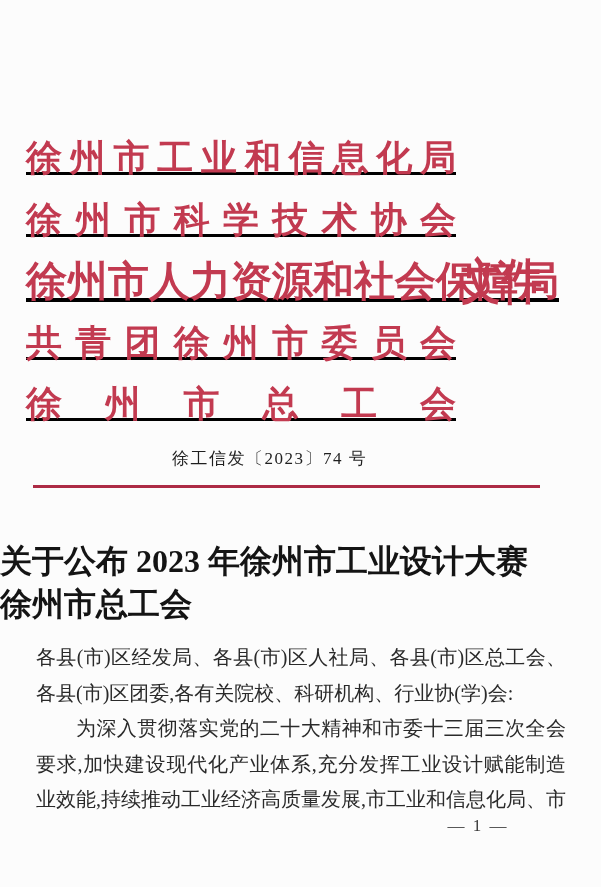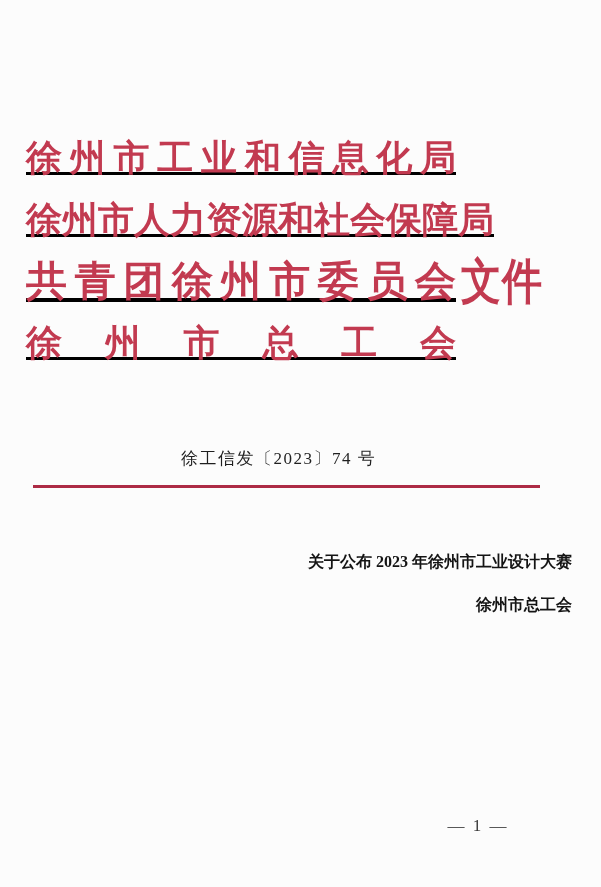--- a/index.html
+++ b/index.html
@@ -32,34 +32,34 @@
   .issuer-line:nth-child(3){font-size:41px;}
   .doc-marker{
     position:absolute;left:461px;top:248px;
     font-size:40px;font-weight:bold;
     color:var(--header-red);
     letter-spacing:1px;white-space:nowrap;
     transform:scaleY(1.22);transform-origin:top left;
   }
   
   .doc-number{
-    position:absolute;left:25px;top:447px;width:507px;
+    position:absolute;left:16px;top:447px;width:507px;
     text-align:center;
     font-size:17px;color:#1f1f1f;letter-spacing:1.5px;
   }
   
   .red-rule{
     position:absolute;left:33px;top:485px;width:507px;height:2.5px;
     background:var(--rule-red);
   }
   
   .title{
     position:absolute;left:0;top:540px;width:572px;
-    text-align:right;color:var(--title-ink);
-    font-size:16px;font-weight:bold;line-height:43px;
+    text-align:left;color:var(--title-ink);
+    font-size:32px;font-weight:bold;line-height:43px;
   }
   
   .body-text{
     position:absolute;left:36px;top:640px;width:530px;
     font-size:20px;line-height:35.6px;color:var(--body-ink);
   }
   .body-line{
     text-align:justify;text-align-last:justify;
     white-space:nowrap;
   }
@@ -75,32 +75,40 @@
     text-align:center;font-size:17px;color:#3a3a3a;letter-spacing:2px;
   }
 </style>
 </head>
 <body>
 
 <div class="page">
 
   <div class="issuers">
     <div class="issuer-line">徐州市工业和信息化局</div>
+    <div class="issuer-line">徐州市科学技术协会</div>
     <div class="issuer-line">徐州市人力资源和社会保障局</div>
     <div class="issuer-line">共青团徐州市委员会</div>
     <div class="issuer-line">徐州市总工会</div>
   </div>
 
   <div class="doc-marker">文件</div>
 
   <div class="doc-number">徐工信发〔2023〕74 号</div>
 
   <div class="red-rule"></div>
 
   <div class="title">
     <div>关于公布 2023 年徐州市工业设计大赛</div>
     <div>徐州市总工会</div>
   </div>
 
+  <div class="body-text">
+    <div class="body-line">各县(市)区经发局、各县(市)区人社局、各县(市)区总工会、</div>
+    <div class="body-line line--end">各县(市)区团委,各有关院校、科研机构、行业协(学)会:</div>
+    <div class="body-line line--indent">为深入贯彻落实党的二十大精神和市委十三届三次全会</div>
+    <div class="body-line">要求,加快建设现代化产业体系,充分发挥工业设计赋能制造</div>
+    <div class="body-line">业效能,持续推动工业经济高质量发展,市工业和信息化局、市</div>
+  </div>
 
   <div class="page-number">— 1 —</div>
 
 </div>
 
 </body></html>

